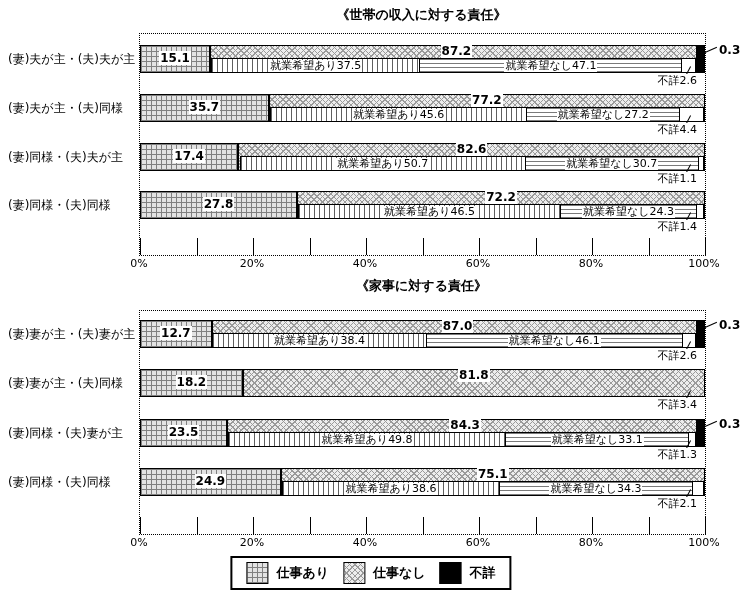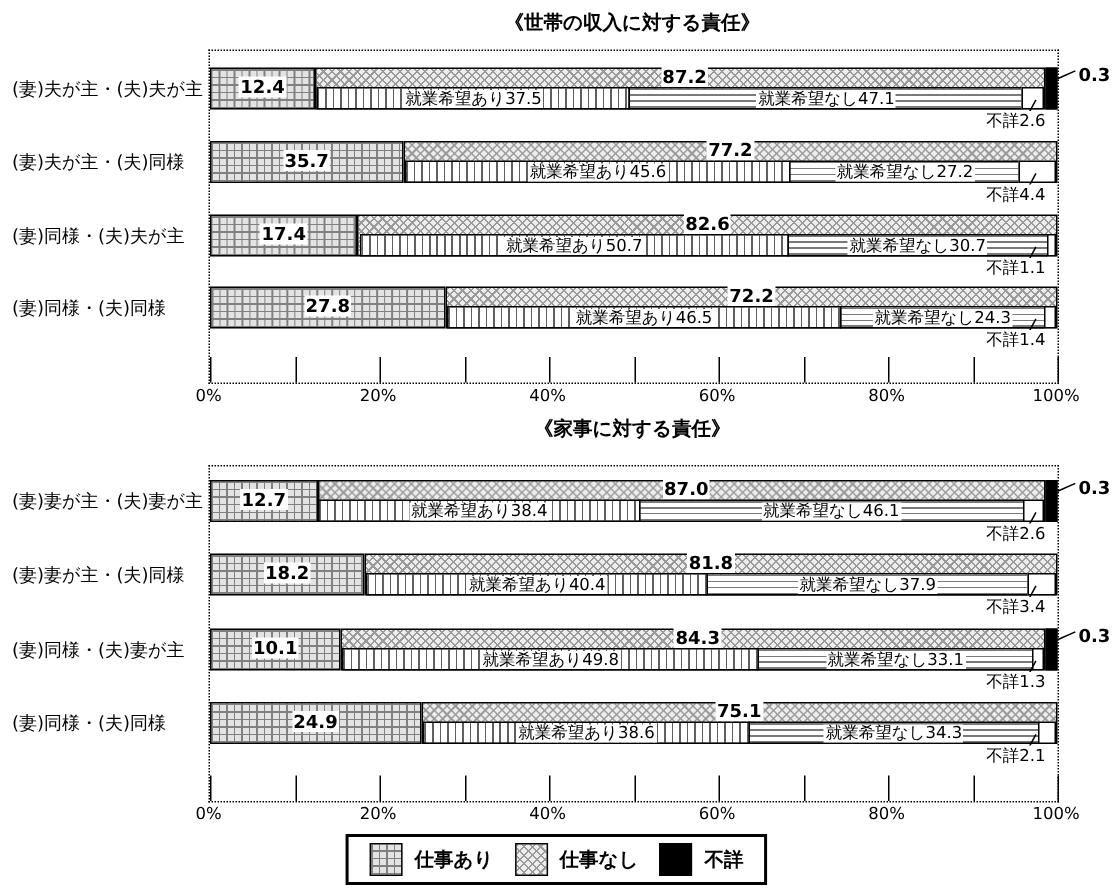--- a/index.html
+++ b/index.html
@@ -62,21 +62,21 @@
       <div class="tick" style="left: 40%;"></div>
       <div class="tick" style="left: 50%;"></div>
       <div class="tick" style="left: 60%;"></div>
       <div class="tick" style="left: 70%;"></div>
       <div class="tick" style="left: 80%;"></div>
       <div class="tick" style="left: 90%;"></div>
       <div class="tick" style="left: 100%;"></div>
       <div class="row" style="top: 11px;">
         <div class="seg grid" style="left: 0px; width: 12.4%;"></div>
         <div class="seg diamond" style="left: 12.4%; right: 8px;"></div>
-        <div class="val" style="left: 0px; width: 12.4%; top: 7px;"><span>12.4</span></div>
+        <div class="val" style="left: 0px; width: 12.4%; top: 7px;"><span>15.1</span></div>
         <div class="val" style="left: 12.4%; width: 87.2%; top: 0px;"><span>87.2</span></div>
         <div class="subbar" style="left: 12.4%; right: 8px;">
           <div class="subseg vstripe" style="flex: 0 0 43.0046%;">
             <span class="sublabel">就業希望あり37.5</span>
           </div>
           <div class="subseg hstripe" style="flex: 0 0 54.0138%;">
             <span class="sublabel">就業希望なし47.1</span>
           </div>
           <div class="subseg white" style="flex: 0 0 2.98165%;"></div>
         </div>
@@ -178,36 +178,27 @@
         <div class="callout-line"></div>
         <div class="callout-label">0.3</div>
         <div class="fusho-line"></div>
         <div class="fusho-label">不詳2.6</div>
       </div>
       <div class="row" style="top: 58px;">
         <div class="seg grid" style="left: 0px; width: 18.2%;"></div>
         <div class="seg diamond" style="left: 18.2%; width: 81.8%;"></div>
         <div class="val" style="left: 0px; width: 18.2%; top: 7px;"><span>18.2</span></div>
         <div class="val" style="left: 18.2%; width: 81.8%; top: 0px;"><span>81.8</span></div>
-        <div class="subbar" style="left: 18.2%; right: 0px;">
-          <div class="subseg vstripe" style="flex: 0 0 49.3888%;">
-            <span class="sublabel">就業希望あり40.4</span>
-          </div>
-          <div class="subseg hstripe" style="flex: 0 0 46.3325%;">
-            <span class="sublabel">就業希望なし37.9</span>
-          </div>
-          <div class="subseg white" style="flex: 0 0 4.15648%;"></div>
-        </div>
         <div class="fusho-line"></div>
         <div class="fusho-label">不詳3.4</div>
       </div>
       <div class="row" style="top: 108px;">
         <div class="seg grid" style="left: 0px; width: 15.4%;"></div>
         <div class="seg diamond" style="left: 15.4%; right: 8px;"></div>
-        <div class="val" style="left: 0px; width: 15.4%; top: 7px;"><span>10.1</span></div>
+        <div class="val" style="left: 0px; width: 15.4%; top: 7px;"><span>23.5</span></div>
         <div class="val" style="left: 15.4%; width: 84.3%; top: 0px;"><span>84.3</span></div>
         <div class="subbar" style="left: 15.4%; right: 8px;">
           <div class="subseg vstripe" style="flex: 0 0 59.0747%;">
             <span class="sublabel">就業希望あり49.8</span>
           </div>
           <div class="subseg hstripe" style="flex: 0 0 39.2645%;">
             <span class="sublabel">就業希望なし33.1</span>
           </div>
           <div class="subseg white" style="flex: 0 0 1.54211%;"></div>
         </div>

